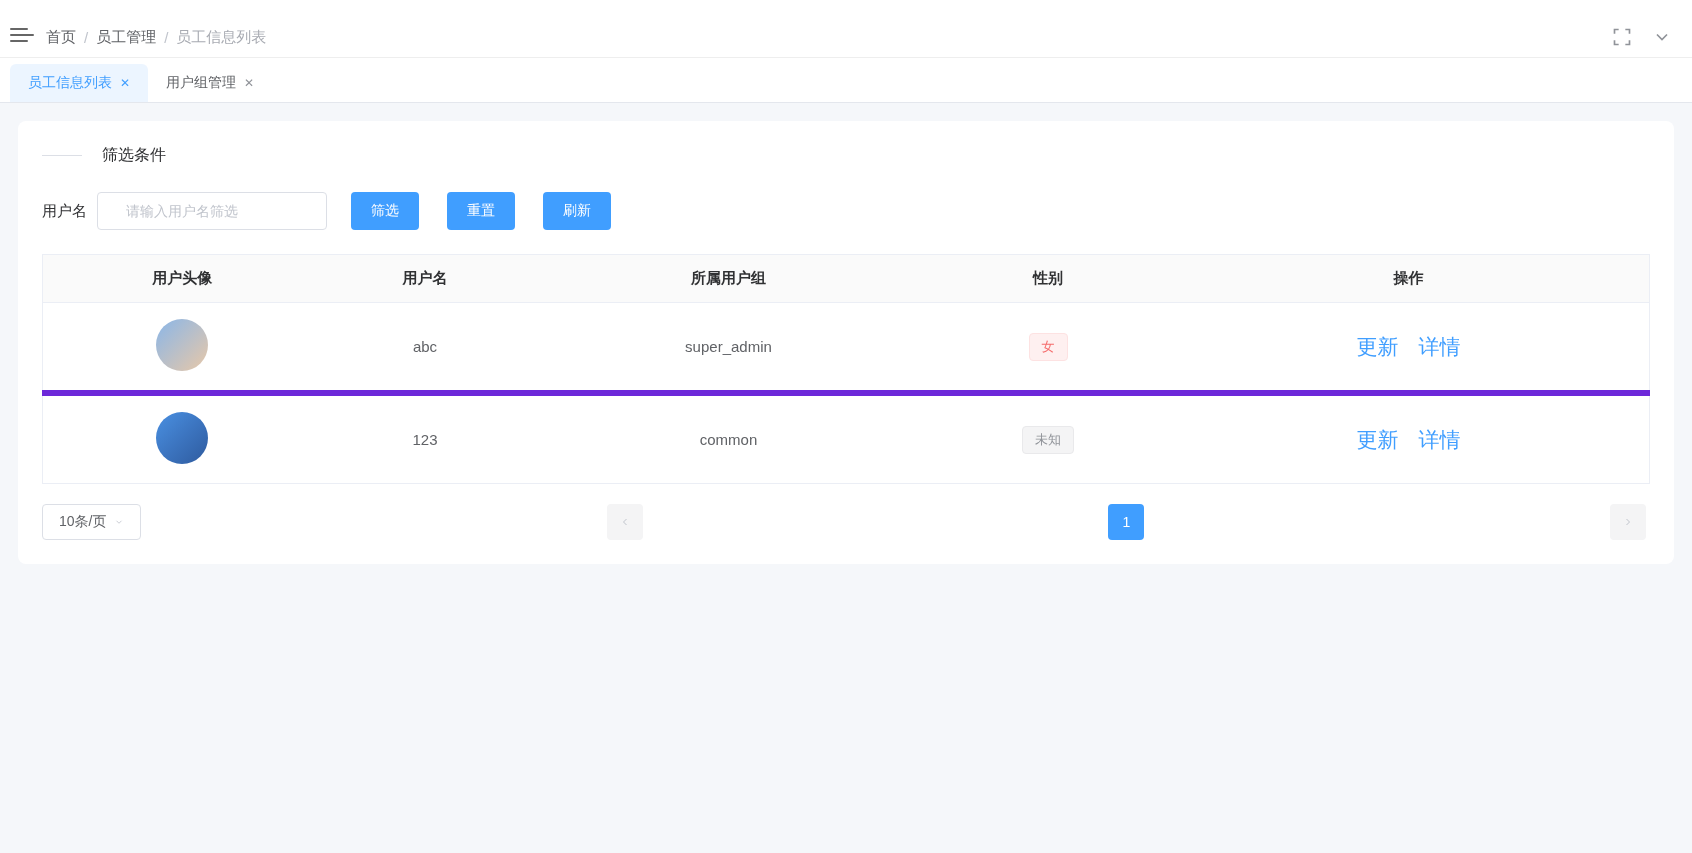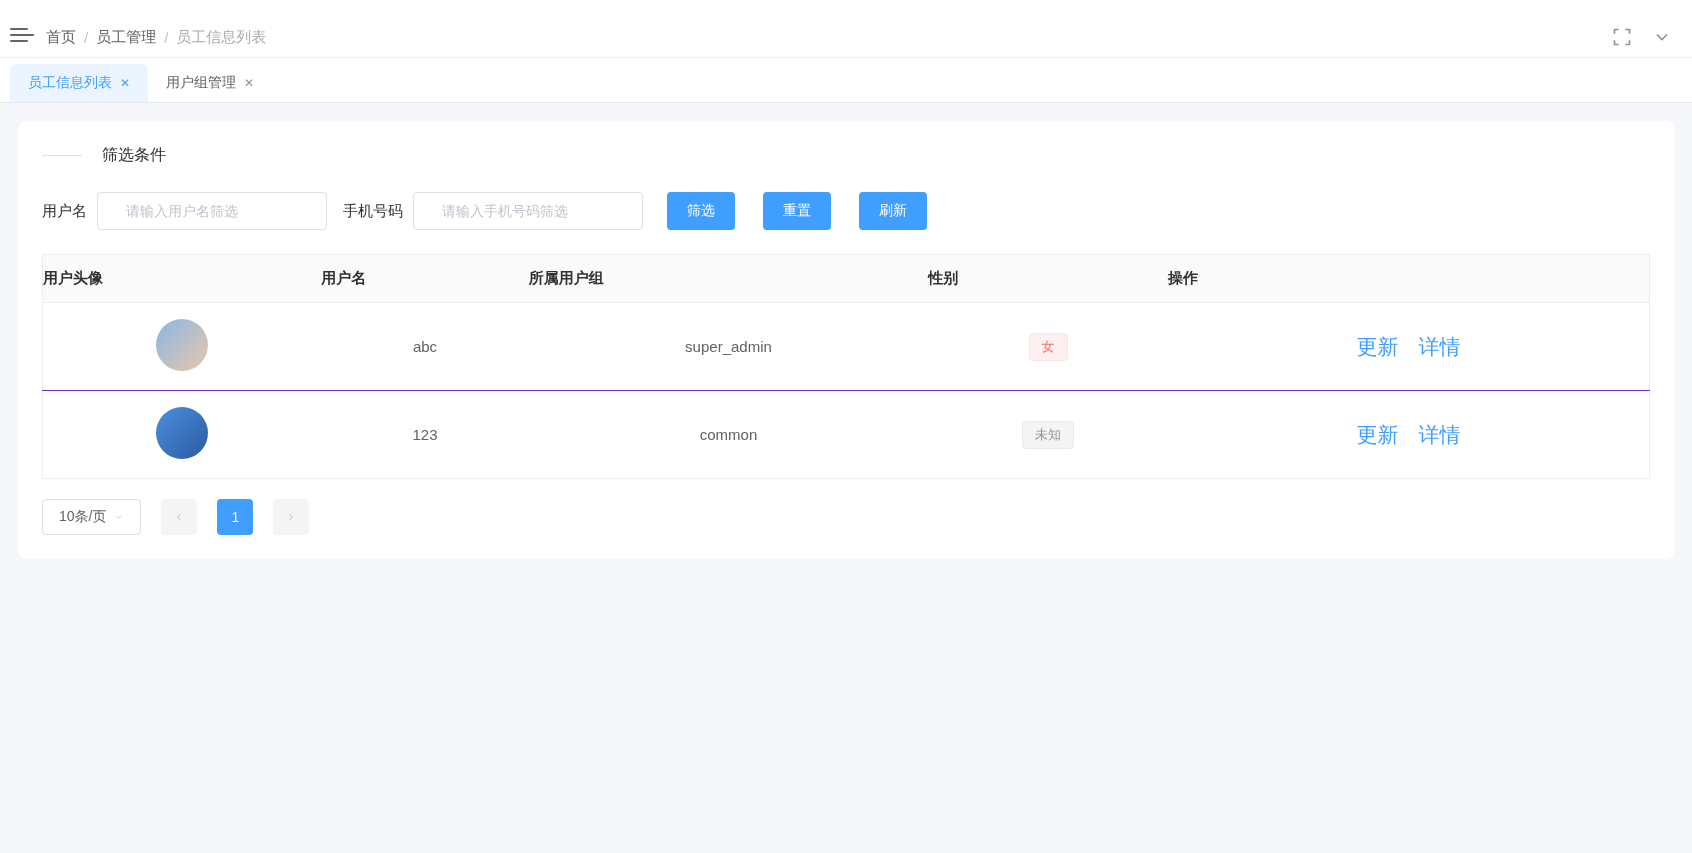--- a/index.html
+++ b/index.html
@@ -81,27 +81,27 @@
     .btn {
       height: 38px; padding: 0 20px; border: none; border-radius: 4px;
       font-size: 14px; cursor: pointer; background: #409eff; color: #fff;
     }
 
     
     table {
       width: 100%; border-collapse: collapse; border: 1px solid #ebeef5;
     }
     th {
-      background: #fafafa; padding: 14px 0; text-align: left;
+      background: #fafafa; padding: 14px 0; text-align: center;
       font-weight: 600; font-size: 15px; color: #303133;
       border-bottom: 1px solid #ebeef5;
     }
     td {
       padding: 16px 0; text-align: center; font-size: 15px;
-      color: #606266; border-bottom: 1px solid #6d28d9;
+      color: #606266; border-bottom: 6px solid #6d28d9;
     }
     tr:last-child td { border-bottom: none; }
 
     .avatar {
       width: 52px; height: 52px; border-radius: 50%;
       display: inline-block; background-size: cover; background-position: center;
     }
 
     .tag {
       display: inline-block; padding: 4px 12px; font-size: 13px;
@@ -109,21 +109,21 @@
     }
     .tag.female { background: #fef0f0; color: #f56c6c; border: 1px solid #fde2e2; }
     .tag.male { background: #ecf5ff; color: #409eff; border: 1px solid #d9ecff; }
     .tag.unknown { background: #f4f4f5; color: #909399; border: 1px solid #e9e9eb; }
 
     .actions { display: flex; justify-content: center; gap: 20px; }
     .link { color: #409eff; cursor: pointer; font-size: 21px; }
 
     
     .pagination {
-      display: flex; justify-content: flex-start; align-items: center;
+      display: flex; justify-content: space-between; align-items: center;
       gap: 20px; margin-top: 20px; padding-right: 4px;
     }
     .page-size {
       display: flex; align-items: center; gap: 8px;
       border: 1px solid #dcdfe6; border-radius: 4px;
       padding: 8px 16px; cursor: pointer; color: #606266;
     }
     .page-btn {
       width: 36px; height: 36px; display: flex; align-items: center;
       justify-content: center; border-radius: 4px; cursor: pointer;
@@ -180,24 +180,20 @@
 
   <div class="section-header">
     <div class="section-line"></div>
     <div class="section-title">筛选条件</div>
   </div>
 
   <div class="filter-row">
     <div class="filter-group">
       <span class="filter-label">用户名</span>
       <input class="filter-input" placeholder="请输入用户名筛选" style="">
-    </div>
-    <div class="filter-group">
-      <span class="filter-label">手机号码</span>
-      <input class="filter-input" placeholder="请输入手机号码筛选" style="">
     </div>
     <div class="filter-buttons">
       <button class="btn">筛选</button>
       <button class="btn">重置</button>
       <button class="btn">刷新</button>
     </div>
   </div>
 
   <table>
     <thead>

